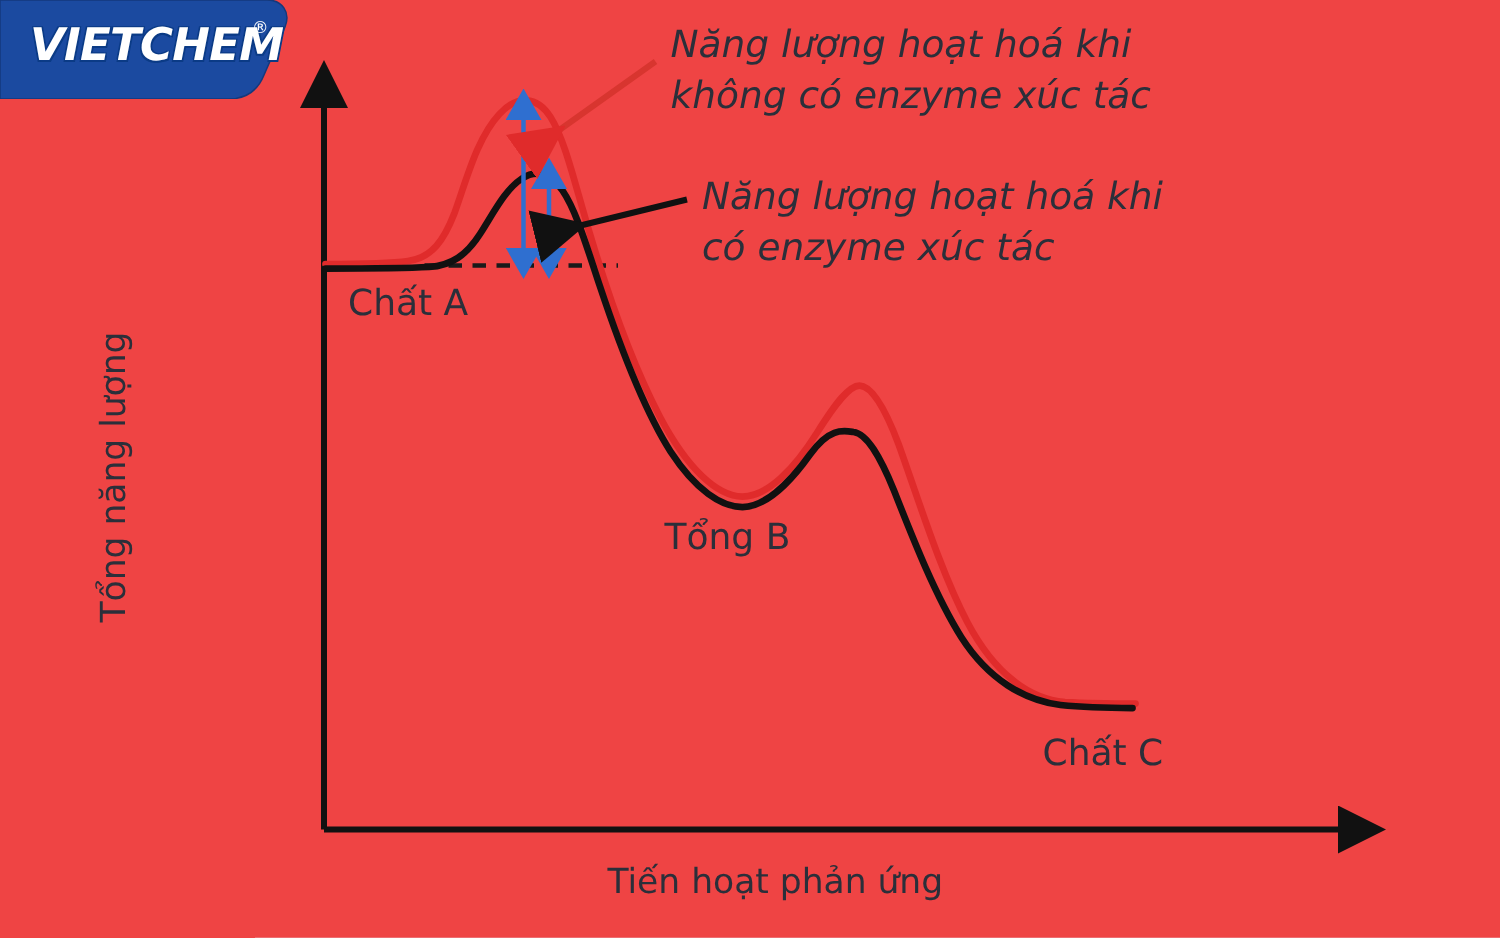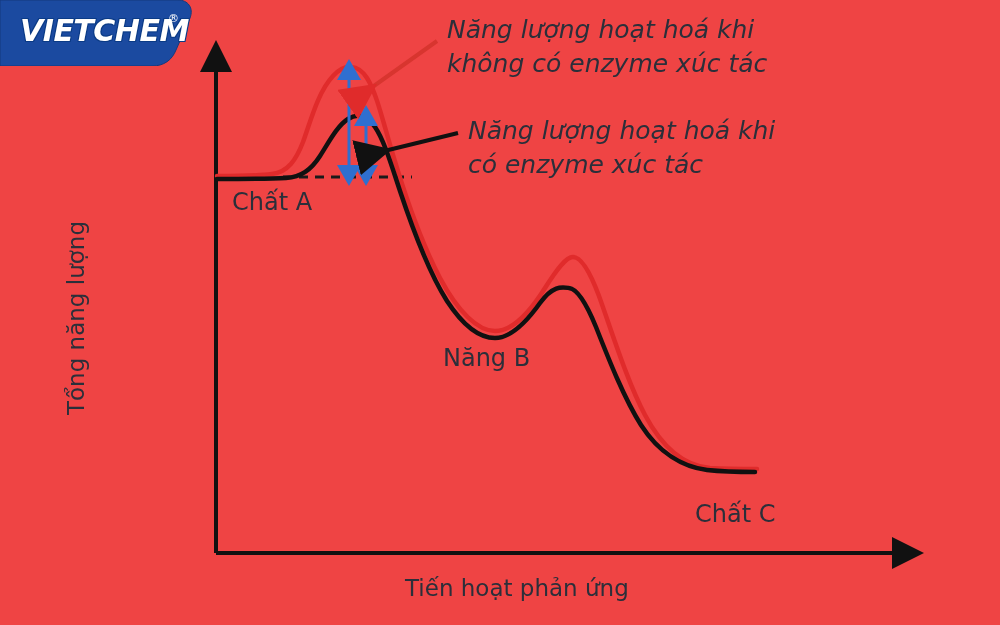--- a/index.html
+++ b/index.html
@@ -88,21 +88,21 @@
 
   .point-label {
     position: absolute;
     color: #2b2f3a;
     font-family: "DejaVu Sans", sans-serif;
     font-size: 24px;
     white-space: nowrap;
   }
   #label-a { left: 232px; top: 188px; }
   #label-b { left: 443px; top: 344px; }
-  #label-c { left: 695px; top: 500px; }
+  #label-c { left: 695px; top: 488px; }
 
   .annotation {
     position: absolute;
     color: #2b2f3a;
     font-family: "DejaVu Sans", sans-serif;
     font-size: 25px;
     line-height: 1.35;
     white-space: pre;
     font-style: italic;
   }
@@ -189,21 +189,21 @@
   </svg>
 
   <div class="annotation" id="anno-no-enzyme">Năng lượng hoạt hoá khi
 không có enzyme xúc tác</div>
 
   <div class="annotation" id="anno-with-enzyme">Năng lượng hoạt hoá khi
 có enzyme xúc tác</div>
 
   <div class="point-label" id="label-a">Chất A</div>
 
-  <div class="point-label" id="label-b">Năng B</div>
+  <div class="point-label" id="label-b">Tổng B</div>
 
   <div class="point-label" id="label-c">Chất C</div>
 
   <div class="axis-label" id="y-axis-label">Tổng năng lượng</div>
 
   <div class="axis-label" id="x-axis-label">Tiến hoạt phản ứng</div>
 
 </div>
 
 </body></html>

